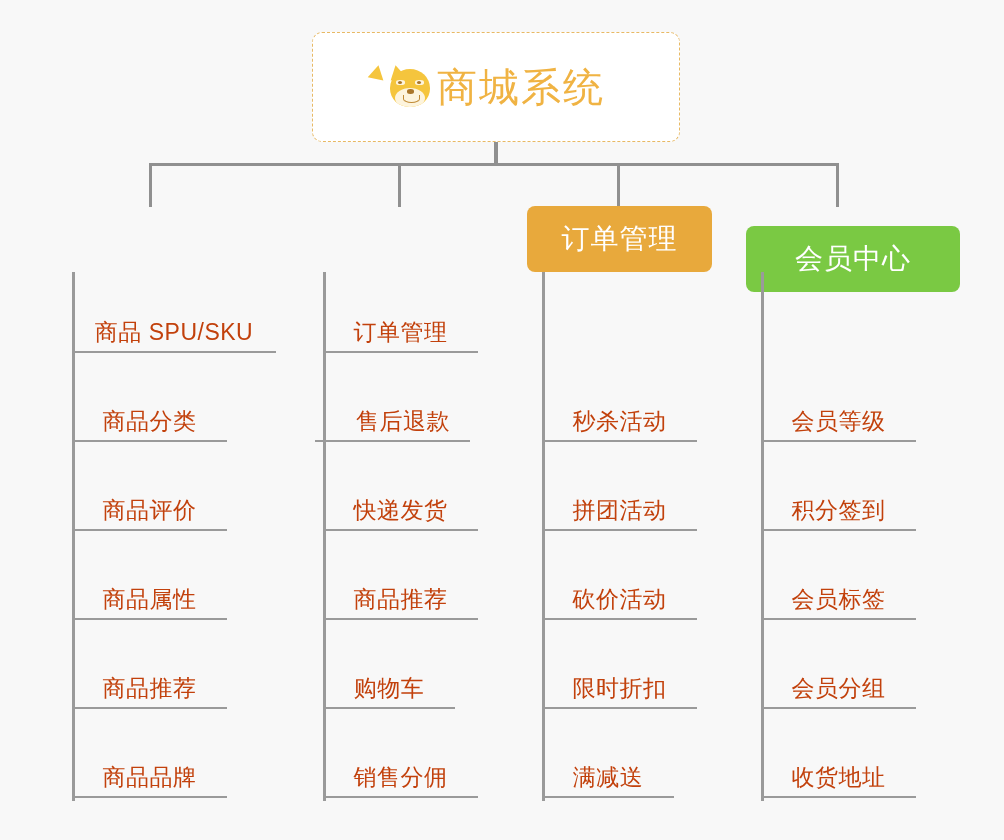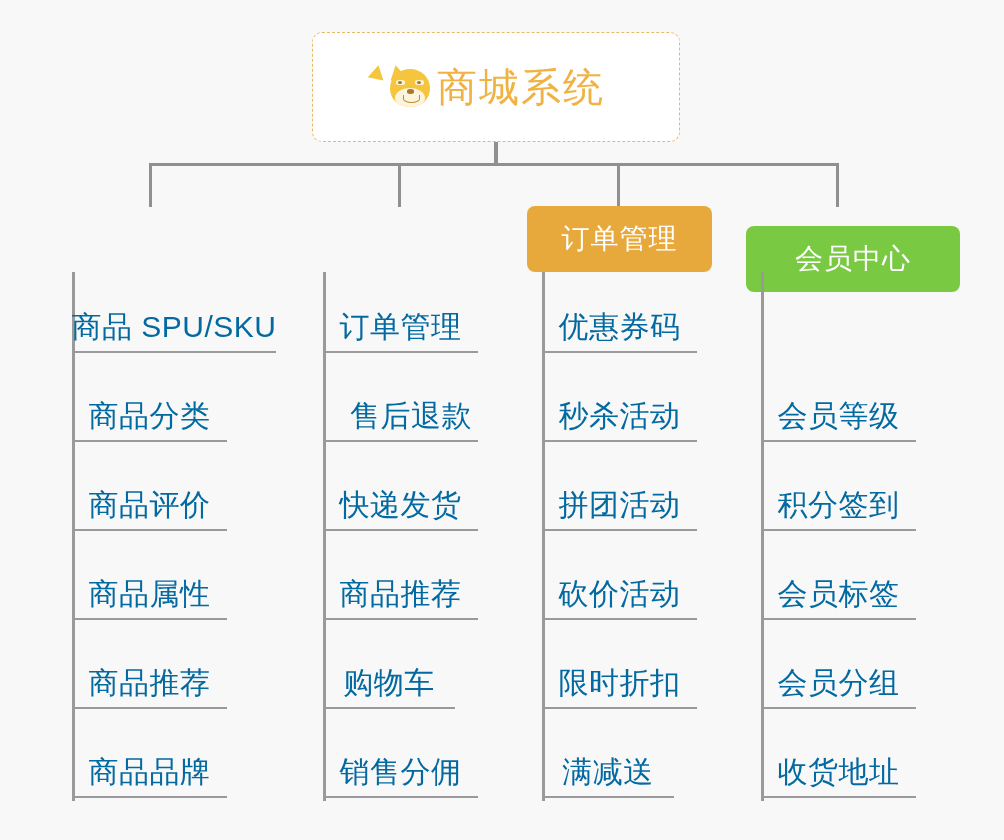--- a/index.html
+++ b/index.html
@@ -163,22 +163,22 @@
     position: absolute;
     height: 46px;
     box-sizing: border-box;
     border-bottom: 2px solid #9a9a9a;
     display: flex;
     align-items: flex-end;
     justify-content: center;
     padding-bottom: 3px;
   }
   .leaf-label {
-    font-size: 30px;
-    color: #0369a1;
+    font-size: 23px;
+    color: #c2410c;
     white-space: nowrap;
     letter-spacing: 0.5px;
   }
 </style>
 </head>
 <body style="background: rgb(248, 248, 248);">
 
 <div id="canvas">
 
   <div class="root-node" style="border-color: rgb(232, 185, 100); background: rgb(255, 255, 255);">
@@ -222,43 +222,40 @@
     <span class="leaf-label">商品推荐</span>
   </div>
   <div class="leaf" style="left:72px; top:752px; width:155px;">
     <span class="leaf-label">商品品牌</span>
   </div>
 
   <div class="col-spine" style="left:323px; top:272px; height:529px;"></div>
   <div class="leaf" style="left:323px; top:307px; width:155px;">
     <span class="leaf-label">订单管理</span>
   </div>
-  <div class="leaf" style="left:323px; top:396px; width:155px;padding-left:21px;">
+  <div class="leaf" style="left:315px; top:396px; width:155px;padding-left:21px;">
     <span class="leaf-label">售后退款</span>
   </div>
   <div class="leaf" style="left:323px; top:485px; width:155px;">
     <span class="leaf-label">快递发货</span>
   </div>
   <div class="leaf" style="left:323px; top:574px; width:155px;">
     <span class="leaf-label">商品推荐</span>
   </div>
   <div class="leaf" style="left:323px; top:663px; width:132px;">
     <span class="leaf-label">购物车</span>
   </div>
   <div class="leaf" style="left:323px; top:752px; width:155px;">
     <span class="leaf-label">销售分佣</span>
   </div>
 
   <div class="cat-header" style="left: 527px; top: 206px; width: 185px; background: rgb(232, 169, 60);">
     <span>订单管理</span>
   </div>
   <div class="col-spine" style="left:542px; top:272px; height:529px;"></div>
-  <div class="leaf" style="left:542px; top:307px; width:155px;">
-    <span class="leaf-label">优惠券码</span>
-  </div>
   <div class="leaf" style="left:542px; top:396px; width:155px;">
     <span class="leaf-label">秒杀活动</span>
   </div>
   <div class="leaf" style="left:542px; top:485px; width:155px;">
     <span class="leaf-label">拼团活动</span>
   </div>
   <div class="leaf" style="left:542px; top:574px; width:155px;">
     <span class="leaf-label">砍价活动</span>
   </div>
   <div class="leaf" style="left:542px; top:663px; width:155px;">

